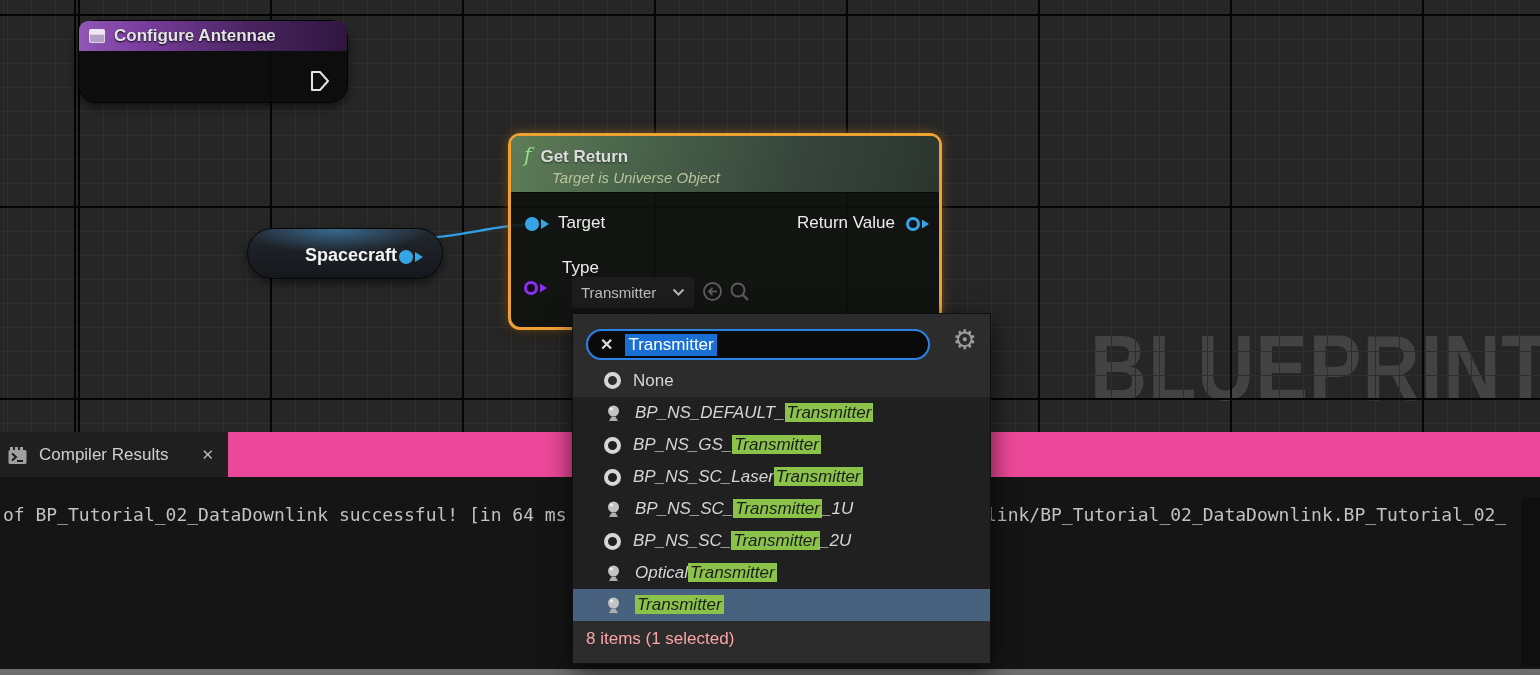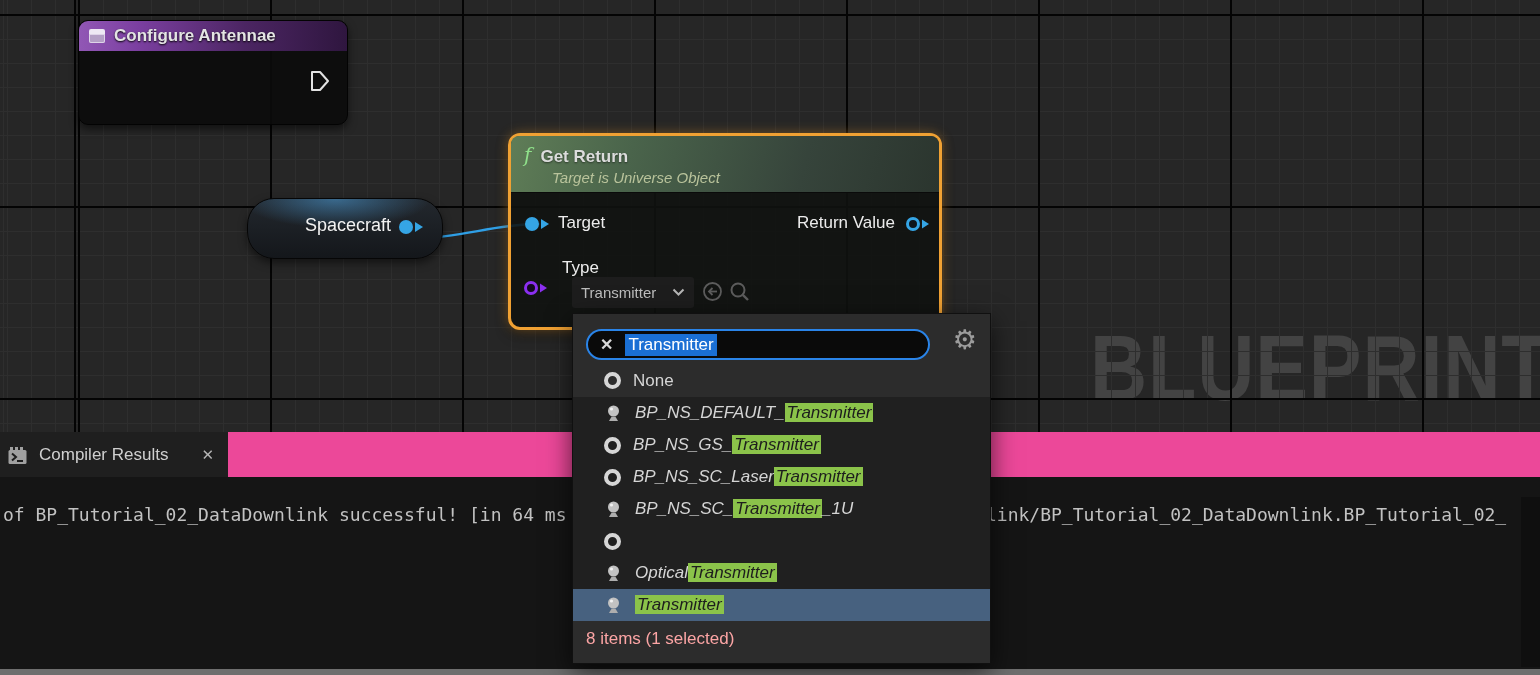--- a/index.html
+++ b/index.html
@@ -18,36 +18,36 @@
     background-image:
       repeating-linear-gradient(to right, #040404 0 2px, transparent 2px 192px),
       repeating-linear-gradient(to bottom, #040404 0 2px, transparent 2px 192px),
       repeating-linear-gradient(to right, #2e2e2e 0 1px, transparent 1px 24px),
       repeating-linear-gradient(to bottom, #2e2e2e 0 1px, transparent 1px 24px);
     background-position: 78px 0, 0 14px, 7px 0, 0 15px; }
 
   .node { position:absolute; z-index:3; }
 
   
-  .n-conf { left:78px; top:20px; width:270px; height:105px;
+  .n-conf { left:78px; top:20px; width:270px; height:83px;
             background:rgba(11,11,11,.92); border:1px solid #030303;
-            border-radius:10px; box-shadow:0 4px 8px rgba(0,0,0,.55); }
+            border-radius:18px; box-shadow:0 4px 8px rgba(0,0,0,.55); }
   .n-conf .hdr { height:30px; border-radius:9px 9px 0 0; display:flex; align-items:center;
             gap:9px; padding:0 10px;
             background:linear-gradient(to right,#9157b5 0%,#7b3fa0 22%,#4b2562 62%,#2f163f 100%); }
   .macro-icon { width:16px; height:14px; border-radius:2px; background:#b49fc6;
             border-top:5px solid #eee8f4; box-shadow:inset 0 0 0 1px #ded3e8; }
   .n-conf .title { font-size:17px; font-weight:bold; color:#e4e4e4; text-shadow:0 1px 2px #000; }
 
   
-  .n-space { left:247px; top:198px; width:196px; height:61px; border-radius:27px;
+  .n-space { left:247px; top:228px; width:196px; height:51px; border-radius:27px;
              border:1px solid #060606; box-shadow:0 4px 8px rgba(0,0,0,.5);
              background:
                radial-gradient(70% 70% at 45% 0%, rgba(80,170,235,.5), rgba(30,40,50,0) 70%),
-               linear-gradient(#23282e,#14171b); }
+               linear-gradient(#23282e,#14171b); font-weight: bold; }
   .n-space .title { position:absolute; left:57px; top:16px; font-size:18px; color:#f2f2f2; }
 
   
   .n-get { left:508px; top:133px; width:434px; height:197px;
            border:3px solid #f0a133; border-radius:12px;
            background:rgba(16,18,16,.88);
            box-shadow:0 0 12px rgba(240,161,51,.4), 0 5px 12px rgba(0,0,0,.5); }
   .n-get .hdr { height:57px; border-radius:8px 8px 0 0; padding:7px 12px 0 13px;
            border-bottom:1px solid #0a0a0a;
            background:linear-gradient(105deg,#5f7d57 0%,#4a644b 28%,#36443b 68%,#2b352e 100%); }
@@ -237,20 +237,21 @@
       <div class="prow">
         <svg class="pawn" width="19" height="19">
           <circle cx="9.5" cy="7" r="5.5" fill="#c2c2c2"></circle>
             <circle cx="7.5" cy="5" r="1.6" fill="#f2f2f2"></circle>
           <path d="M5 17 L7.5 12.8 L11.5 12.8 L14 17 Z" fill="#aeaeae"></path>
         </svg>
         <span><span>BP_NS_SC_</span><span class="hl">Transmitter</span><span>_1U</span></span>
       </div>
       <div class="prow">
         <span class="ring"></span>
+        <span><span>BP_NS_SC_</span><span class="hl">Transmitter</span><span>_2U</span></span>
       </div>
       <div class="prow">
         <svg class="pawn" width="19" height="19">
           <circle cx="9.5" cy="7" r="5.5" fill="#c2c2c2"></circle>
             <circle cx="7.5" cy="5" r="1.6" fill="#f2f2f2"></circle>
           <path d="M5 17 L7.5 12.8 L11.5 12.8 L14 17 Z" fill="#aeaeae"></path>
         </svg>
         <span><span>Optical</span><span class="hl">Transmitter</span><span></span></span>
       </div>
       <div class="prow selected">

